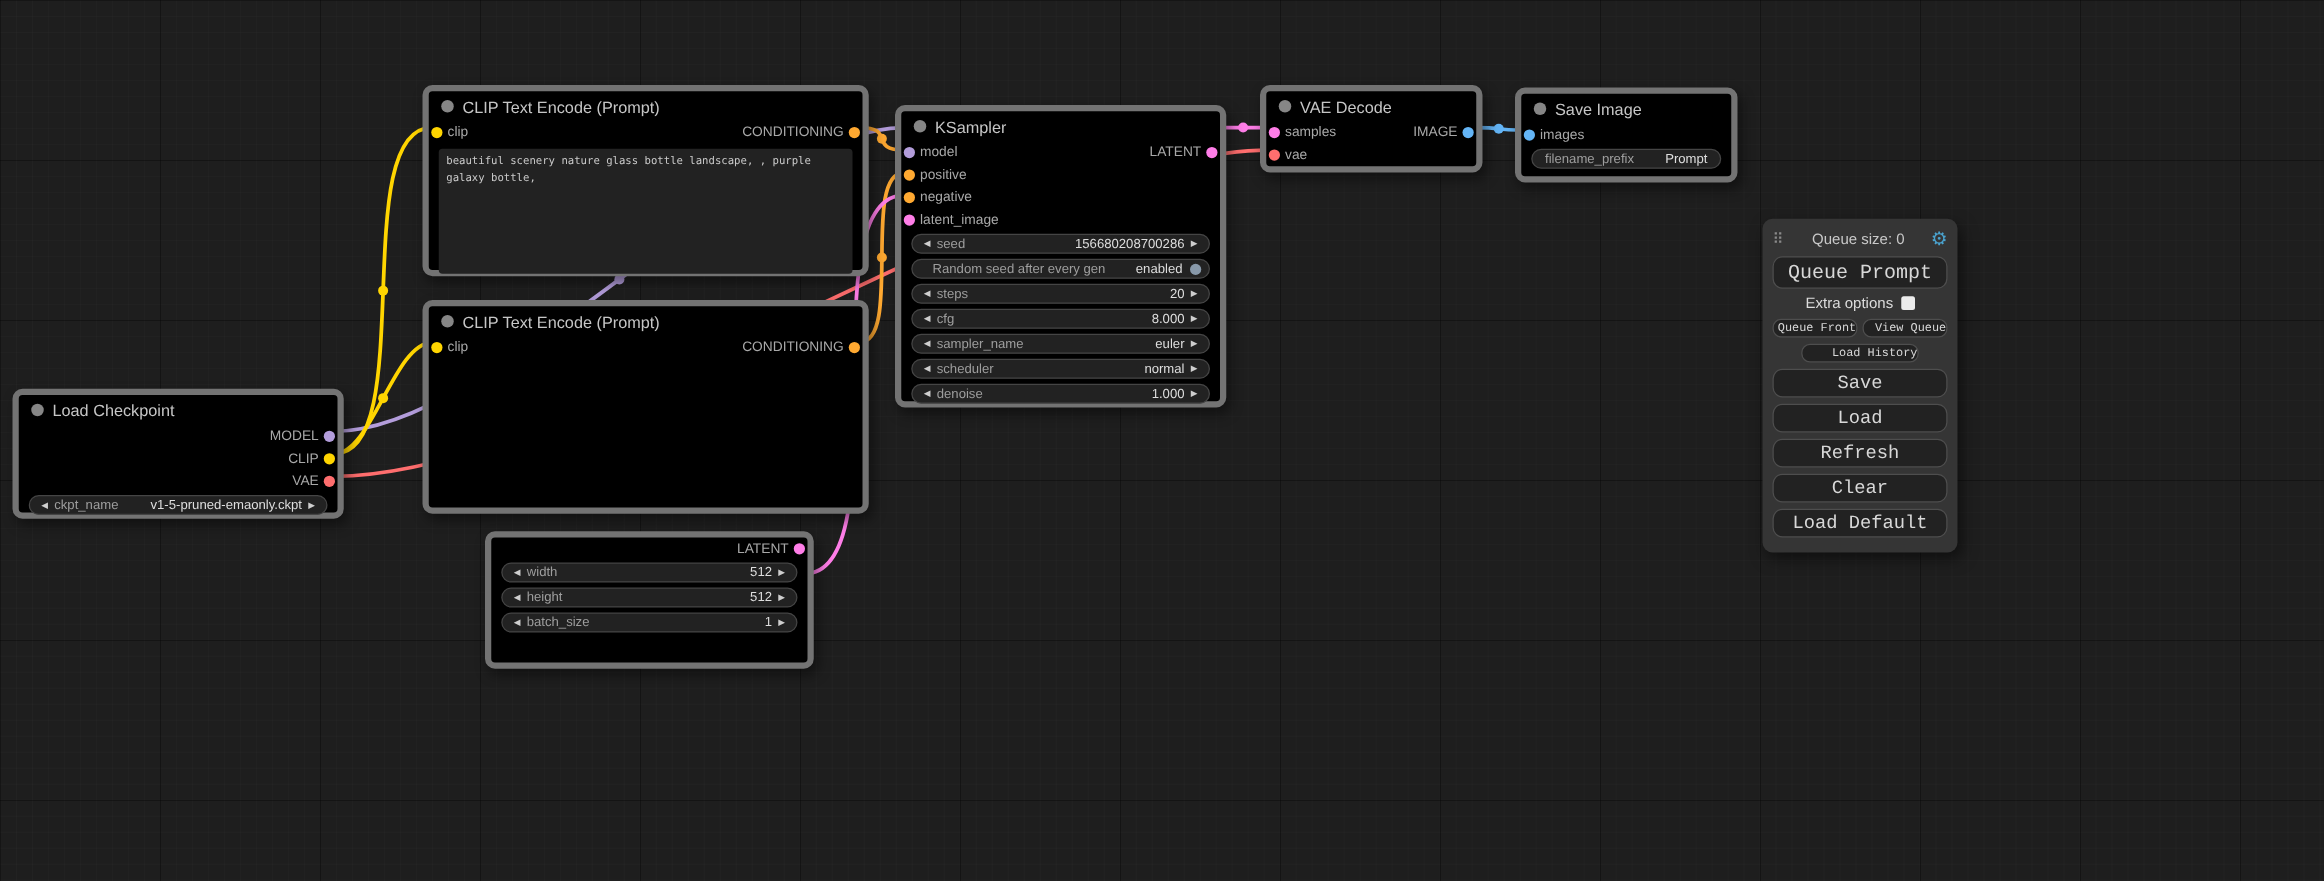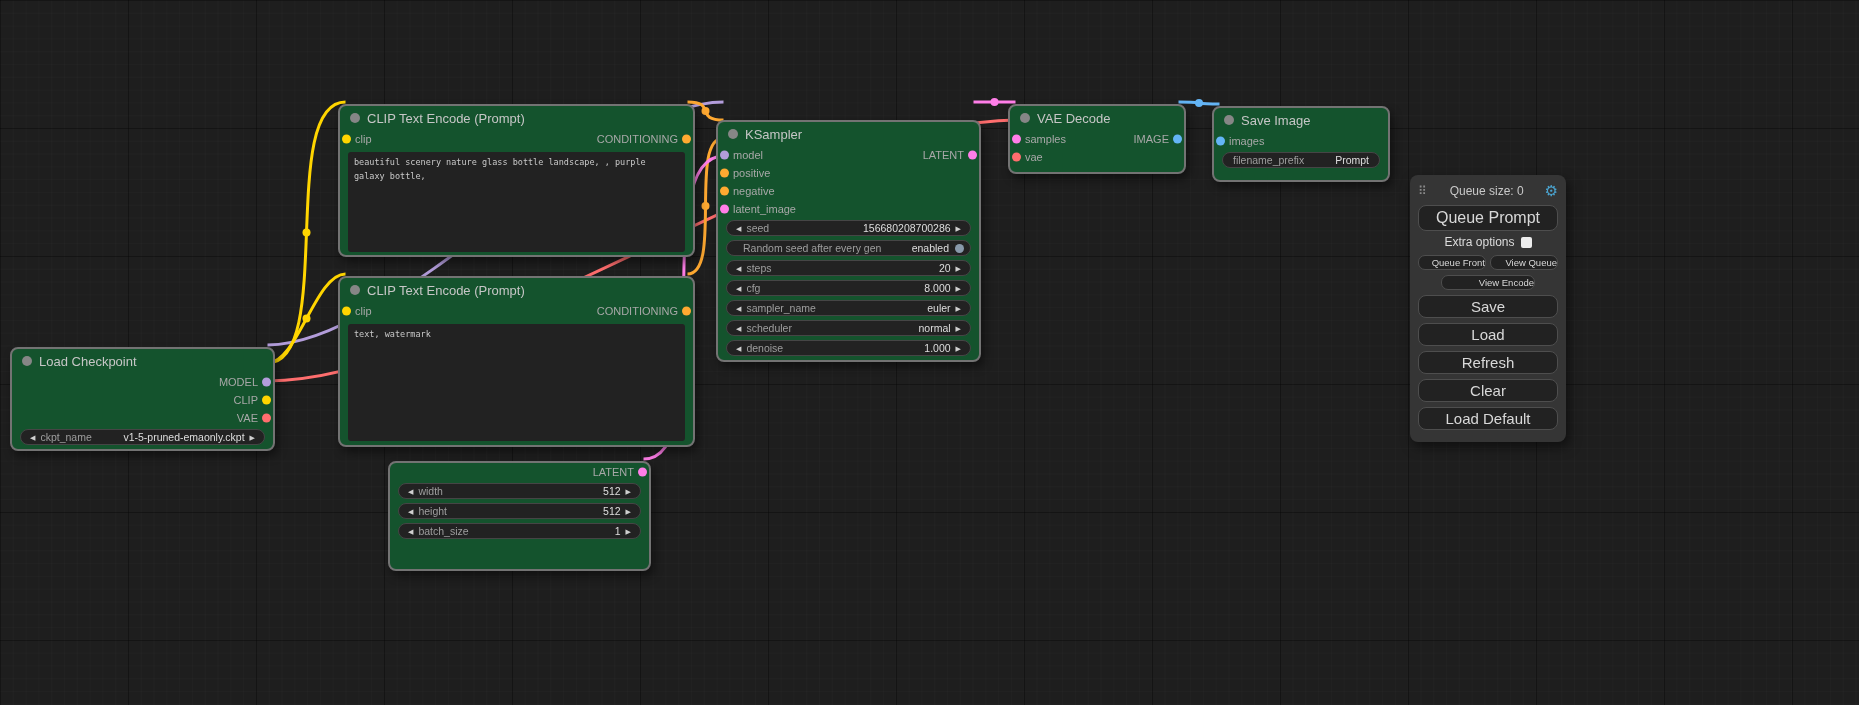--- a/index.html
+++ b/index.html
@@ -12,25 +12,24 @@
       linear-gradient(rgba(0,0,0,.38) 1px, transparent 1px),
       linear-gradient(90deg, rgba(0,0,0,.38) 1px, transparent 1px),
       linear-gradient(rgba(255,255,255,.016) 1px, transparent 1px),
       linear-gradient(90deg, rgba(255,255,255,.016) 1px, transparent 1px);
     background-size: 128px 128px, 128px 128px, 12.8px 12.8px, 12.8px 12.8px;
   }
   #wires { position:absolute; left:0; top:0; z-index:1; pointer-events:none; }
 
   .node {
     position:absolute; z-index:2;
-    background:#14532d;
-    border:2px solid #737373;
+    background:#000000;
+    border:5px solid #737373;
     border-radius:8px;
     box-shadow:3px 5px 10px rgba(0,0,0,.45);
-    margin-top:36px;
   }
   .node-title { height:24px; display:flex; align-items:center; gap:7px; padding:0 10px; font-size:13px; color:#c6c6c6; cursor:move; }
   .collapse-dot { width:10px; height:10px; border-radius:50%; background:#868686; flex:none; }
   .title-text { white-space:nowrap; overflow:hidden; }
 
   .slot-row { position:relative; height:18px; display:flex; align-items:center; font-size:11px; color:#a8a8a8; padding:0 15px;text-align:right; }
   .slot-label { white-space:nowrap; }
   .slot-label.right { margin-left:auto; }
   .dot { position:absolute; width:9px; height:9px; border-radius:50%; top:50%; transform:translateY(-50%); background:#888; cursor:crosshair; }
   .dot.in  { left:2px; }
@@ -63,21 +62,21 @@
     box-shadow:3px 5px 12px rgba(0,0,0,.5);
     padding:7px 8px 12px 8px;
   }
   .menu-header { display:flex; align-items:center; height:18px; color:#c9c9c9; font-size:12px; }
   .drag-handle { color:#8a8a8a; font-size:12px; margin-right:2px; cursor:grab; }
   .queue-size { flex:1; text-align:center; }
   .gear { font-size:15px; cursor:pointer; }
   .btn {
     display:block; width:100%;
     background:#222; border:1px solid #4e4e4e; border-radius:8px;
-    color:#d8d8d8; font-family:Liberation Sans, sans-serif; cursor:pointer; text-align:center;
+    color:#d8d8d8; font-family:Liberation Mono, monospace; cursor:pointer; text-align:center;
   }
   .queue-prompt { font-size:16px; padding:3px 0; margin-top:5px; }
   .btn-big { font-size:15px; padding:2px 0; margin-top:5px; }
   .btn-big.first-of-group { }
   .extra-row { display:flex; align-items:center; justify-content:center; gap:6px; margin-top:4px; color:#dcdcdc; font-size:12px; }
   .checkbox { width:11px; height:11px; background:#ececec; border-radius:2px; cursor:pointer; }
   .row-2 { display:flex; gap:4px; margin-top:6px; }
   .btn-small { font-size:9.5px; padding:1px 0; border-radius:7px; flex:1;text-align:right; }
   .view-history-wrap { display:flex; justify-content:center; margin-top:5px; }
   .view-history-wrap .btn-small { flex:none; width:94px; }
@@ -151,21 +150,20 @@
   <div class="node-title">
     <span class="collapse-dot"></span>
     <span class="title-text">CLIP Text Encode (Prompt)</span>
   </div>
   <div class="slot-row">
     <span class="dot in" style="background: rgb(255, 213, 0);"></span>
     <span class="slot-label">clip</span>
     <span class="slot-label right">CONDITIONING</span>
     <span class="dot out" style="background: rgb(255, 169, 49);"></span>
   </div>
-  <textarea class="prompt-box" spellcheck="false" style="height: 117px;">text, watermark</textarea>
 </div>
 
 <div class="node" style="left:388px;top:425px;width:263px;height:110px;">
   <div class="slot-row">
     <span class="slot-label right">LATENT</span>
     <span class="dot out" style="background: rgb(255, 126, 232);"></span>
   </div>
   <div class="widgets">
     <div class="widget">
       <span class="arrow">◀</span>
@@ -299,20 +297,20 @@
   <button class="btn queue-prompt">Queue Prompt</button>
   <div class="extra-row">
     <span>Extra options</span>
     <span class="checkbox"></span>
   </div>
   <div class="row-2">
     <button class="btn btn-small">Queue Front</button>
     <button class="btn btn-small">View Queue</button>
   </div>
   <div class="view-history-wrap">
-    <button class="btn btn-small">View Encode</button>
+    <button class="btn btn-small">Load History</button>
   </div>
   <button class="btn btn-big first-of-group">Save</button>
   <button class="btn btn-big">Load</button>
   <button class="btn btn-big">Refresh</button>
   <button class="btn btn-big">Clear</button>
   <button class="btn btn-big">Load Default</button>
 </div>
 
 </body></html>

